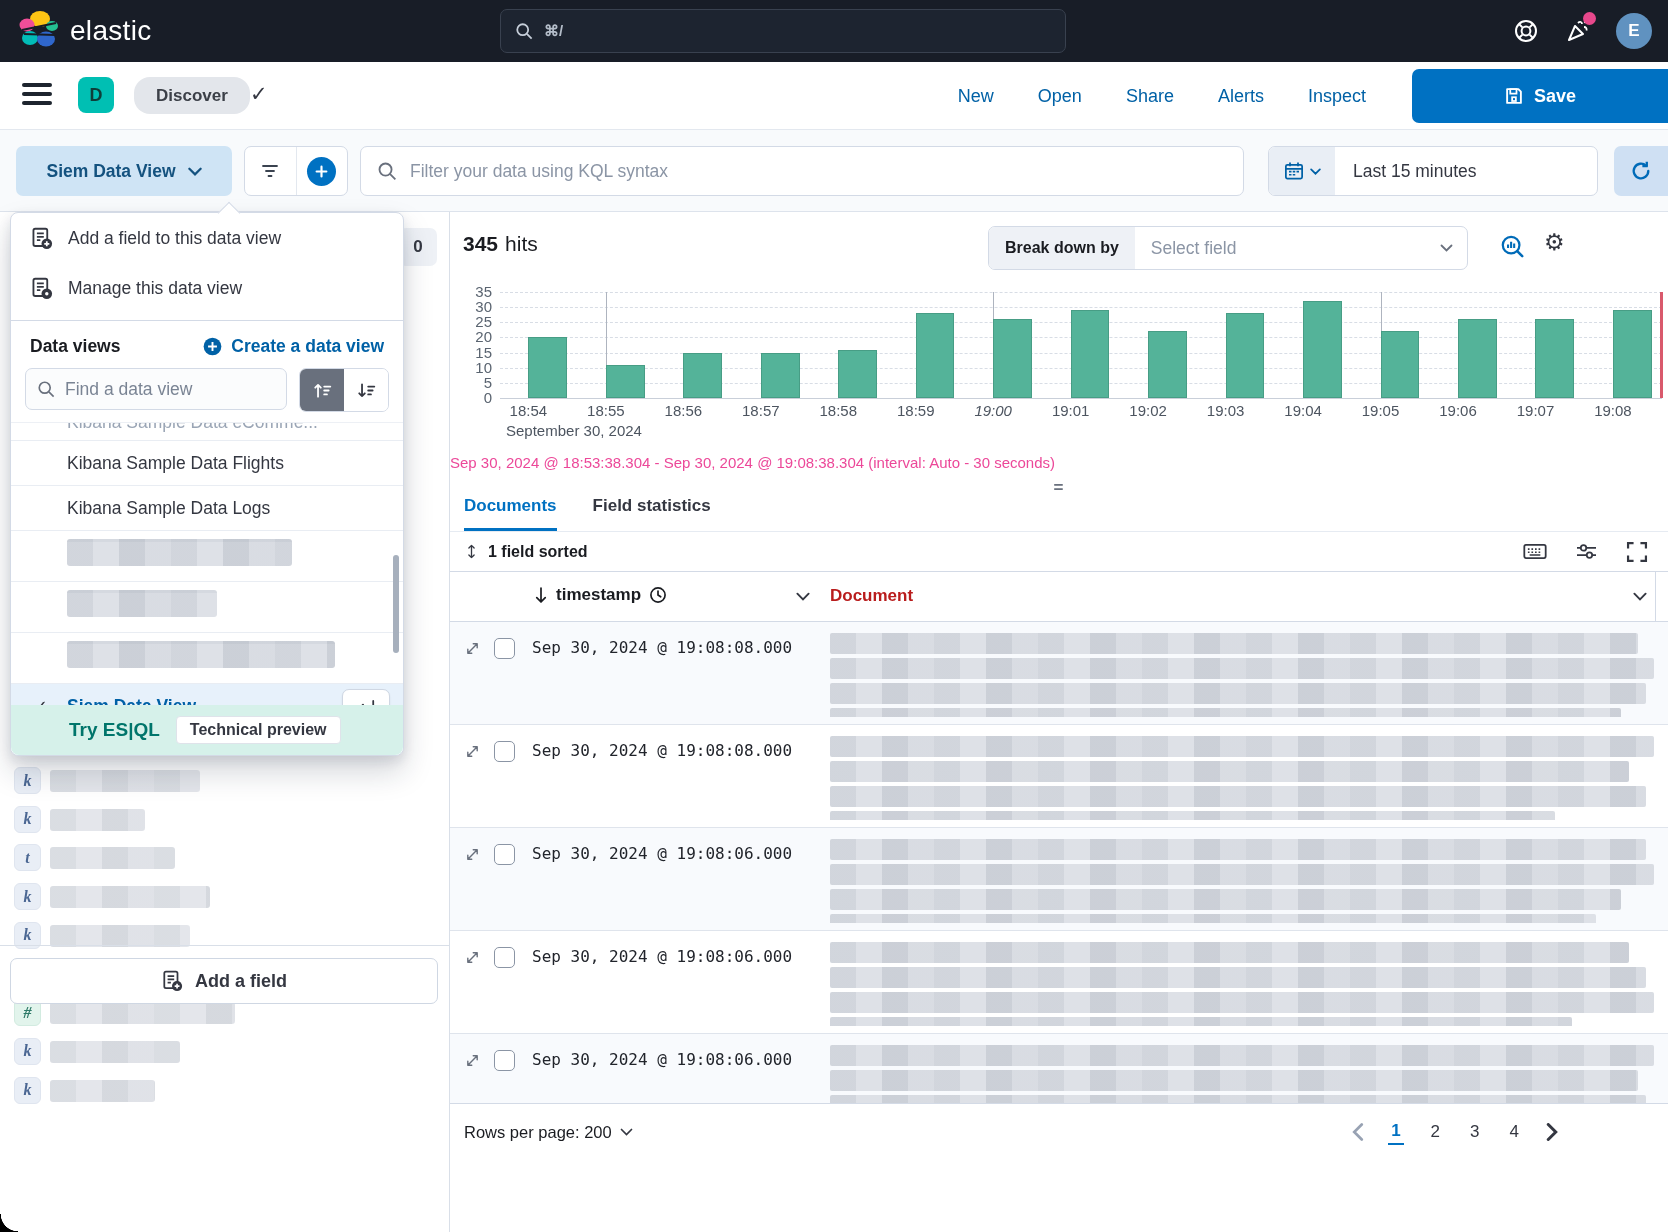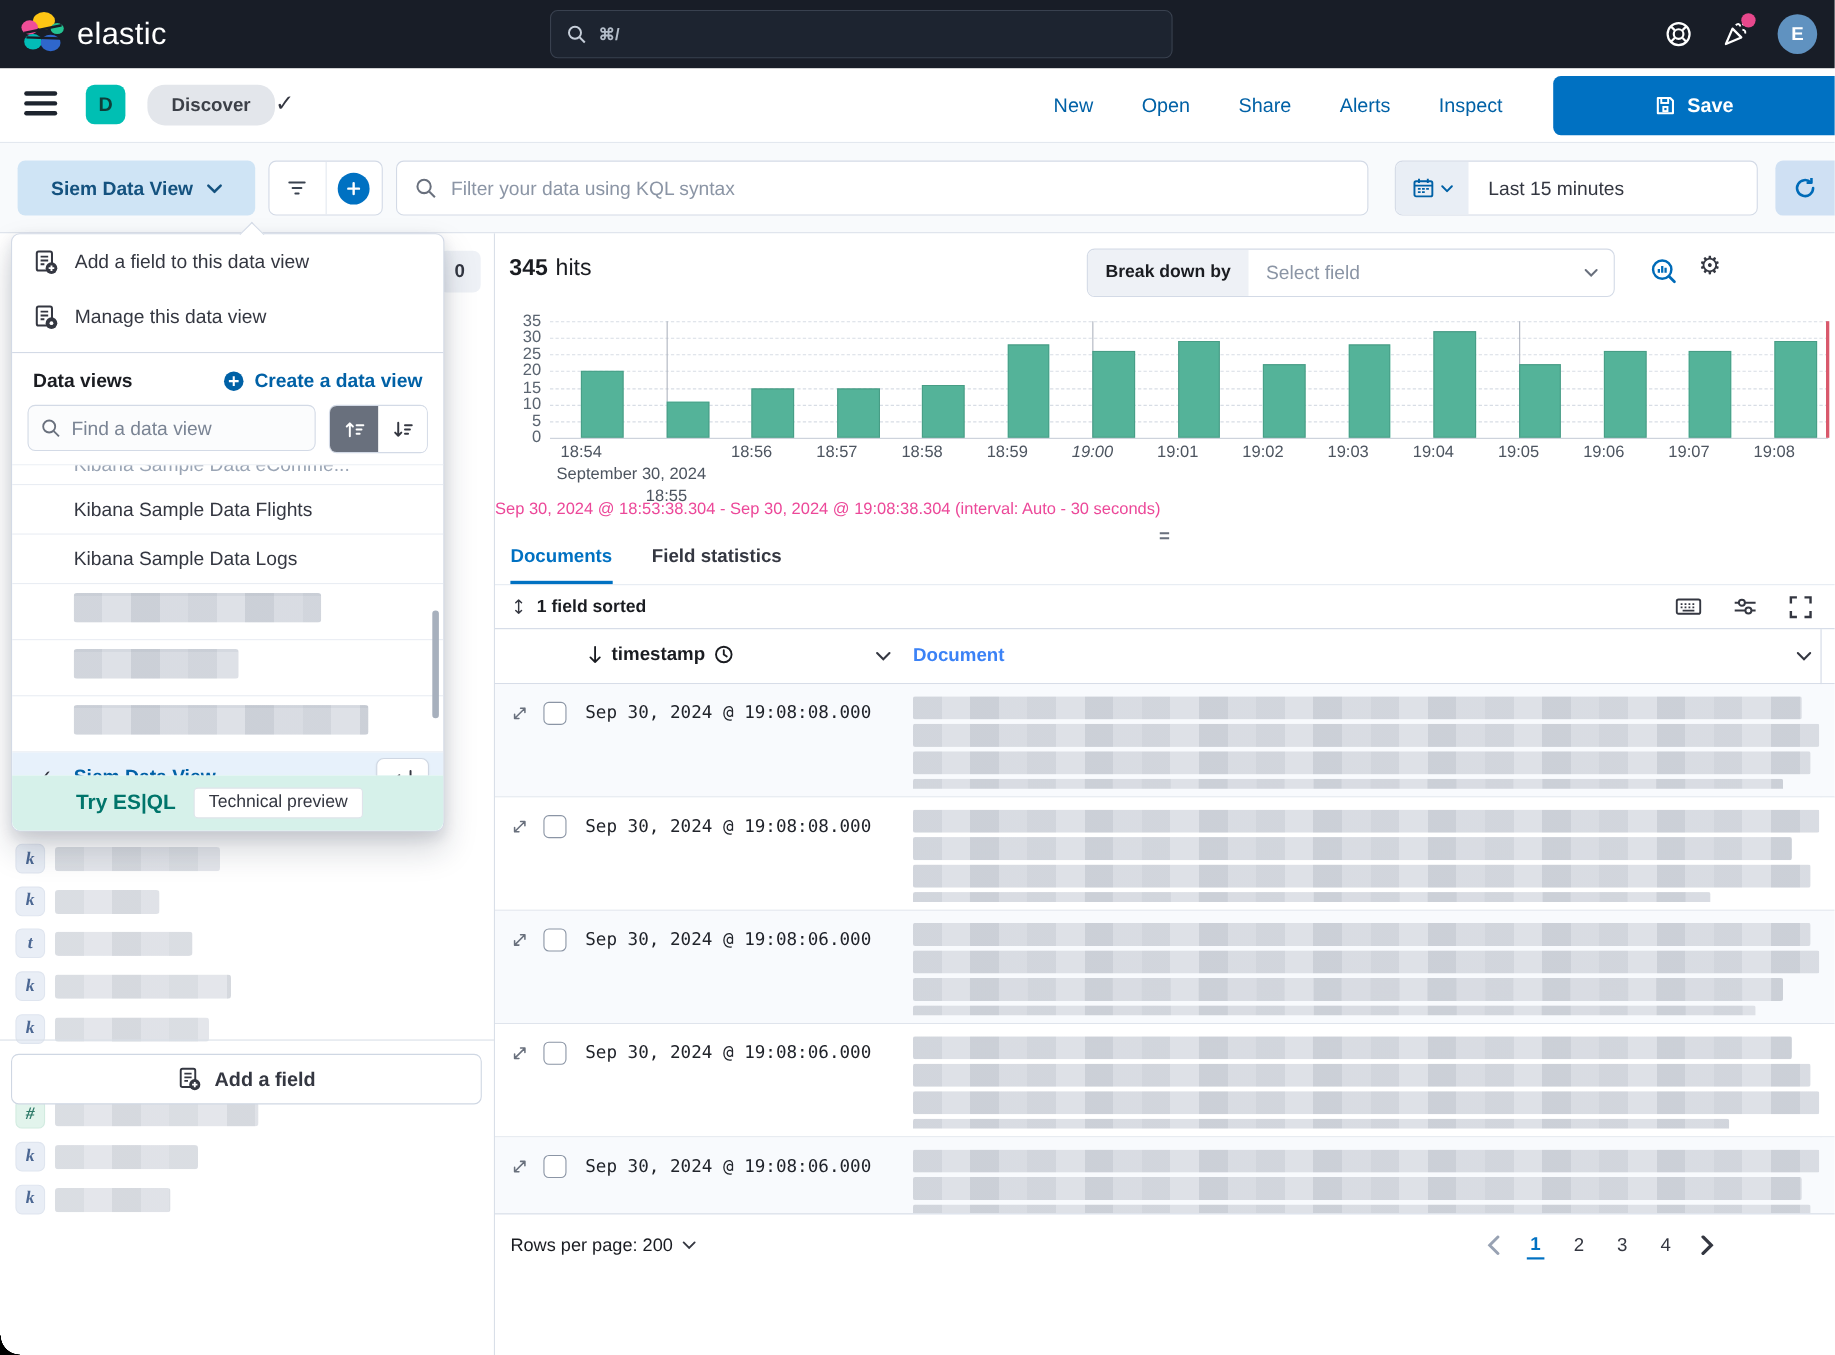--- a/index.html
+++ b/index.html
@@ -101,21 +101,21 @@
   .tab{font-size:17px;font-weight:600;color:#343741;padding-top:6px;cursor:pointer}
   .tab.active{color:#0071c2;border-bottom:3px solid #0071c2;padding-bottom:10px}
 
   .sorted-row{position:absolute;left:0;right:0;top:320px;height:40px;border-bottom:1px solid #d3dae6;display:flex;align-items:center;
               padding:0 14px;gap:9px;font-size:16px;font-weight:600;color:#1a1c21;box-sizing:border-box}
   .sorted-icons{margin-left:auto;display:flex;align-items:center;gap:28px;padding-right:6px}
 
   .doc-header{position:absolute;left:0;right:0;top:360px;height:50px;border-bottom:1px solid #d3dae6;box-sizing:border-box}
   .col-ts{position:absolute;left:84px;top:13px;display:flex;align-items:center;gap:8px;font-size:17px;font-weight:700;color:#1a1c21}
   .hd-chev1{position:absolute;left:346px;top:20px}
-  .col-doc{position:absolute;left:380px;top:14px;font-size:17px;font-weight:700;color:#3b82f6}
+  .col-doc{position:absolute;left:380px;top:14px;font-size:17px;font-weight:700;color:#b91c1c}
   .hd-chev2{position:absolute;left:1183px;top:20px}
   .col-div{position:absolute;left:1205px;top:0;bottom:0;width:1px;background:#d3dae6}
 
   .doc-rows{position:absolute;left:0;right:0;top:410px;height:481px;overflow:hidden}
   .doc-row{position:relative;height:103px;border-bottom:1px solid #dfe4ec;box-sizing:border-box;background:#fff}
   .doc-row:nth-child(even){background:#f8fafd}
   .expand{position:absolute;left:15px;top:19px;cursor:pointer}
   .cb{position:absolute;left:44px;top:16px;width:21px;height:21px;border:1.5px solid #8b95a5;border-radius:5px;background:#fff;box-sizing:border-box;cursor:pointer}
   .ts-cell{position:absolute;left:82px;top:16px;font-family:"DejaVu Sans Mono","Liberation Mono",monospace;font-size:16px;color:#21242b;white-space:nowrap}
   .mosaic{position:absolute;left:380px;right:14px;top:11px;bottom:7px;overflow:hidden}
@@ -156,21 +156,21 @@
   .dv-row.selected{height:45px;background:#e7f1fb;display:flex;align-items:center;border-bottom:none}
   .sel-check{position:absolute;left:22px;font-size:18px;color:#343741}
   .sel-label{margin-left:56px;color:#0061a6;font-weight:600;font-size:17.5px;text-decoration:underline}
   .enter-btn{position:absolute;right:13px;top:5px;width:48px;height:35px;background:#fff;border:1px solid #cfd7e3;border-radius:7px;
              display:flex;align-items:center;justify-content:center;box-shadow:0 1px 2px rgba(0,0,0,.08);cursor:pointer}
   .dv-scrollbar{position:absolute;right:4px;top:132px;width:6px;height:98px;background:#a7b0bd;border-radius:3px}
   .blob{height:27px;border-radius:3px;margin:8px 0 0 56px}
   .esql-footer{position:absolute;left:0;right:0;bottom:0;height:50px;background:#d6f1ea;border-radius:0 0 8px 8px;
                display:flex;align-items:center;gap:16px;padding-left:58px;cursor:pointer}
   .esql-label{color:#00756b;font-weight:700;font-size:19px}
-  .esql-badge{background:#fff;border:1px solid #dfe3ea;border-radius:4px;padding:4px 13px;font-size:16px;font-weight:400;color:#343741}
+  .esql-badge{background:#fff;border:1px solid #dfe3ea;border-radius:4px;padding:4px 13px;font-size:16px;font-weight:700;color:#343741}
 
   
   .pixelate{background:
     repeating-linear-gradient(90deg,rgba(120,130,145,.12) 0 26px,rgba(120,130,145,0) 26px 52px,rgba(120,130,145,.18) 52px 78px,rgba(120,130,145,.05) 78px 104px),
     repeating-linear-gradient(0deg,#dee1e7 0 24px,#d5d9e0 24px 48px,#e3e6eb 48px 72px)}
   .mline{height:21px;margin-bottom:4px;border-radius:2px}
   .f-blob{position:absolute;left:50px;top:8px;height:22px;border-radius:3px;opacity:.8}
 
   .win-corner{position:absolute;left:0;bottom:0;width:18px;height:18px;
               background:radial-gradient(circle 18px at 18px 0,transparent 17px,#000 17.5px)}
@@ -407,21 +407,21 @@
           <div class="bar" title="19:04 — 32" style="left: 69.1111%; width: 3.33333%; height: 91.4286%;"></div>
           <div class="vline" style="left: 75.7778%;"></div>
           <div class="bar" title="19:05 — 22" style="left: 75.7778%; width: 3.33333%; height: 62.8571%;"></div>
           <div class="bar" title="19:06 — 26" style="left: 82.4444%; width: 3.33333%; height: 74.2857%;"></div>
           <div class="bar" title="19:07 — 26" style="left: 89.1111%; width: 3.33333%; height: 74.2857%;"></div>
           <div class="bar" title="19:08 — 29" style="left: 95.7778%; width: 3.33333%; height: 82.8571%;"></div>
           <div class="endmark"></div>
         </div>
       <div class="chart-xlab" id="chart-xlab">
           <span style="left: 2.44444%;">18:54</span>
-          <span style="left: 9.11111%; margin-top: 40px;">18:55</span>
+          <span style="left: 9.11111%;">18:55</span>
           <span style="left: 15.7778%;">18:56</span>
           <span style="left: 22.4444%;">18:57</span>
           <span style="left: 29.1111%;">18:58</span>
           <span style="left: 35.7778%;">18:59</span>
           <span style="left: 42.4444%; font-style: italic;">19:00</span>
           <span style="left: 49.1111%;">19:01</span>
           <span style="left: 55.7778%;">19:02</span>
           <span style="left: 62.4444%;">19:03</span>
           <span style="left: 69.1111%;">19:04</span>
           <span style="left: 75.7778%;">19:05</span>

